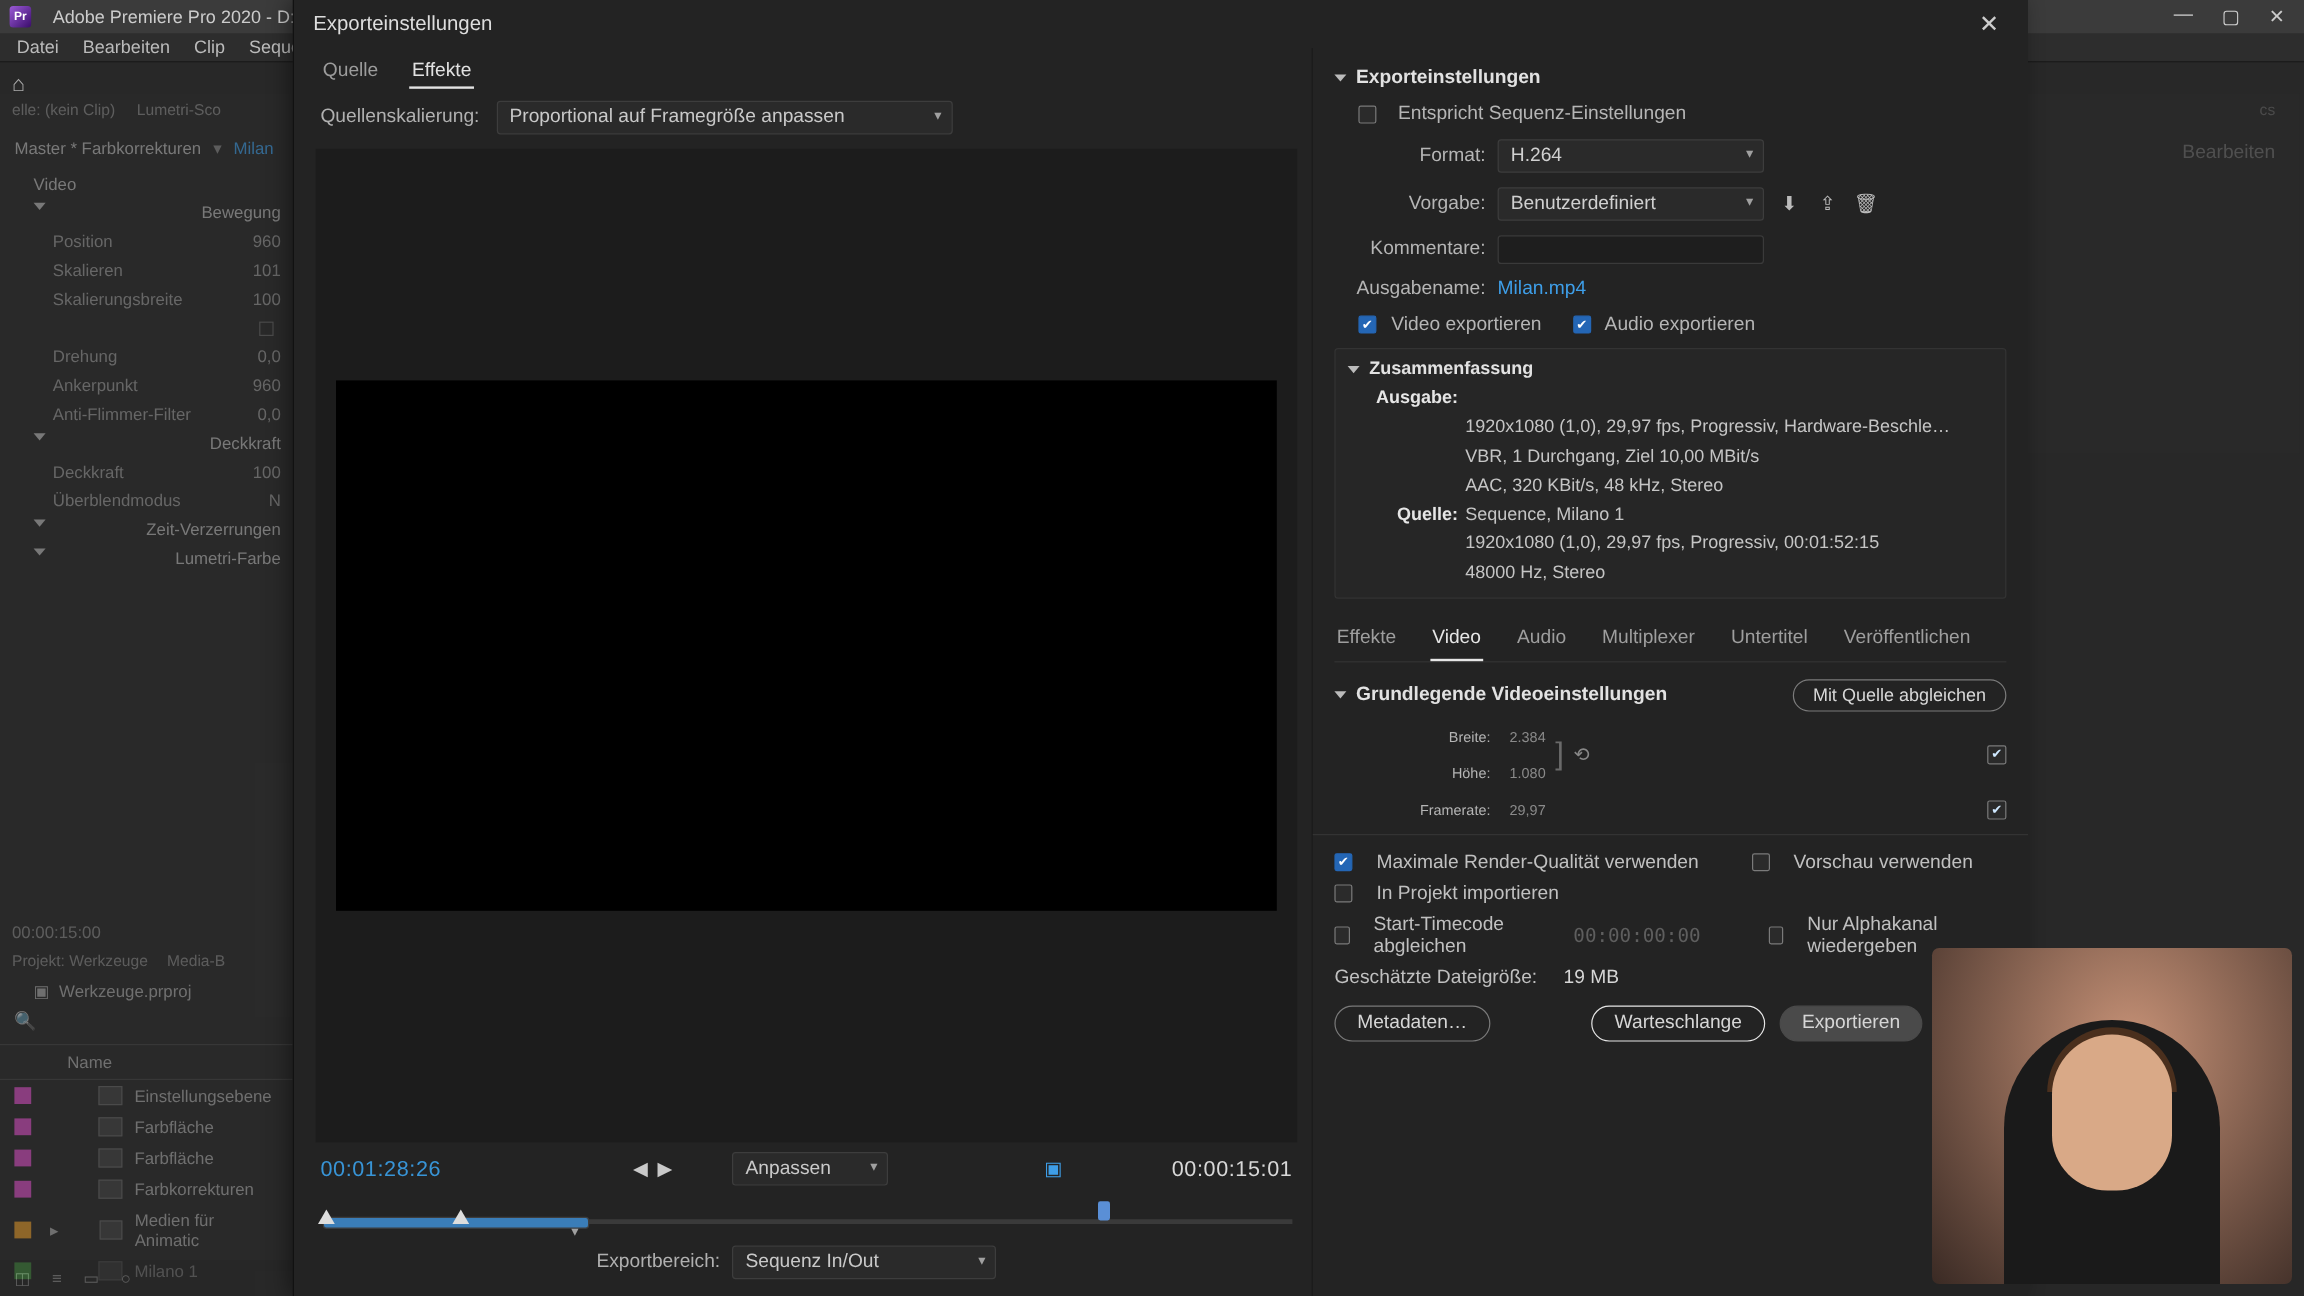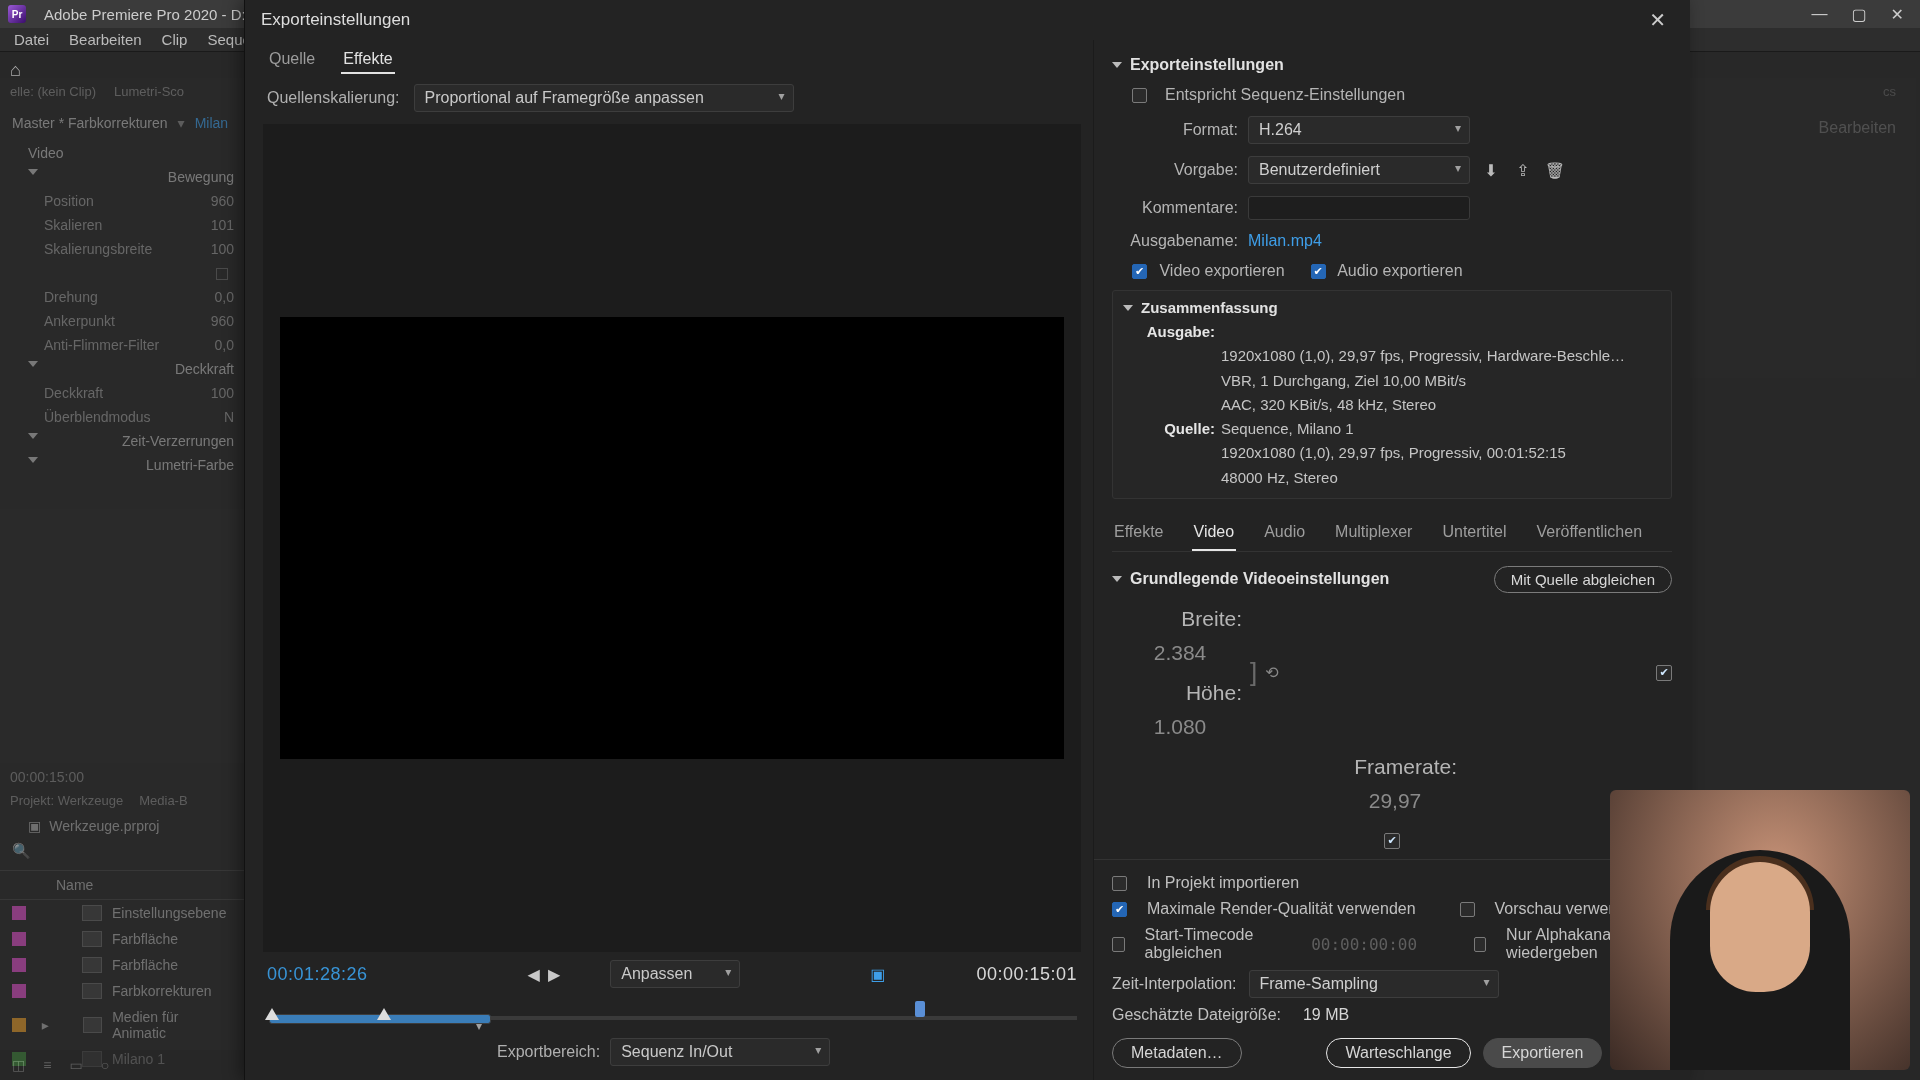--- a/index.html
+++ b/index.html
@@ -78,21 +78,21 @@
 .icon-btn{width:22px;height:22px;color:#bbb;display:inline-flex;align-items:center;justify-content:center;font-size:16px;}
 .link{color:#3e9ee8;font-size:16px;}
 .summary{background:#262626;border:1px solid #333;border-radius:3px;margin:4px 0 10px 0;padding:8px 10px;}
 .sum-row{display:flex;gap:6px;font-size:15px;color:#c5c5c5;padding:2px 0 2px 16px;line-height:1.35;}
 .sum-row .sl{color:#e6e6e6;font-weight:600;width:76px;text-align:right;}
 .sum-row .sv{flex:1;}
 .tabs2{display:flex;gap:26px;padding:8px 0 0 0;border-bottom:1px solid #333;font-size:16px;color:#9e9e9e;}
 .tab2{padding:6px 2px 8px 2px;}
 .tab2.active{color:#e6e6e6;border-bottom:2px solid #e6e6e6;}
 .btn-match{margin-left:auto;background:transparent;border:1px solid #7b7b7b;border-radius:14px;color:#d8d8d8;font-size:15px;padding:4px 16px;}
-.vid-row{display:flex;align-items:center;gap:10px;padding:8px 0;font-size:21px;color:#b5b5b5;flex-direction:column;}
+.vid-row{display:flex;align-items:center;gap:10px;padding:8px 0;font-size:12px;color:#b5b5b5;}
 .vid-row .lab{width:130px;text-align:right;}
 .vid-val{color:#8a8a8a;margin-left:6px;}
 .bracket{color:#6a6a6a;font-size:26px;padding:0 8px;line-height:0.6;}
 .sqchk{width:16px;height:16px;border:1px solid #7a7a7a;background:#2a2a2a;border-radius:2px;display:inline-block;}
 .sqchk.on::before{content:"✔";color:#cfe8ff;font-size:11px;display:block;text-align:center;}
 
 .bottom{border-top:1px solid #333;padding:10px 18px 12px 18px;background:#232323;}
 .brow{display:flex;align-items:center;gap:12px;padding:4px 0;font-size:16px;color:#c0c0c0;}
 .tc-dim{color:#5e5e5e;font-family:monospace;}
 .btn{border:1px solid #7a7a7a;border-radius:18px;background:transparent;color:#d6d6d6;font-size:16px;padding:5px 18px;}
@@ -412,43 +412,39 @@
         <div class="vid-row">
             <span class="lab">Framerate:</span>
           <span class="vid-val">29,97</span>
           <span style="flex:1"></span>
           <span class="sqchk on"></span>
         </div>
       </div>
 
       <div class="bottom">
         <div class="brow">
-          <span class="chk"></span>
-          <span>In Projekt importieren</span>
-        </div>
-        <div class="brow">
           <span class="chk blue checked"></span>
           <span>Maximale Render-Qualität verwenden</span>
           <span style="width:20px"></span>
           <span class="chk"></span>
           <span>Vorschau verwenden</span>
+        </div>
+        <div class="brow">
+          <span class="chk"></span>
+          <span>In Projekt importieren</span>
         </div>
         <div class="brow">
           <span class="chk"></span>
           <span>Start-Timecode abgleichen</span>
           <span class="tc-dim">00:00:00:00</span>
           <span style="width:40px"></span>
           <span class="chk"></span>
           <span>Nur Alphakanal wiedergeben</span>
         </div>
         <div class="brow">
-          <span>Zeit-Interpolation:</span>
-          <span class="sel" style="min-width:250px;">Frame-Sampling</span>
-        </div>
-        <div class="brow">
           <span>Geschätzte Dateigröße:</span>
           <span style="margin-left:10px;color:#d6d6d6;">19 MB</span>
         </div>
         <div class="btn-row">
           <button class="btn">Metadaten…</button>
           <span style="flex:1"></span>
           <button class="btn primary">Warteschlange</button>
           <button class="btn solid">Exportieren</button>
           <button class="btn" style="opacity:.6;min-width:40px;">Ab</button>
         </div>

